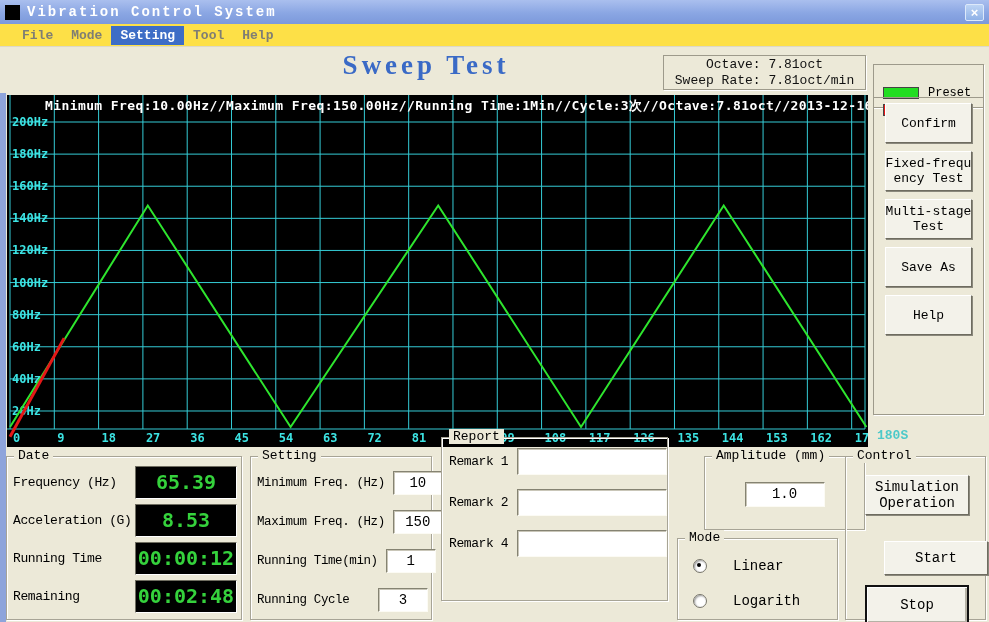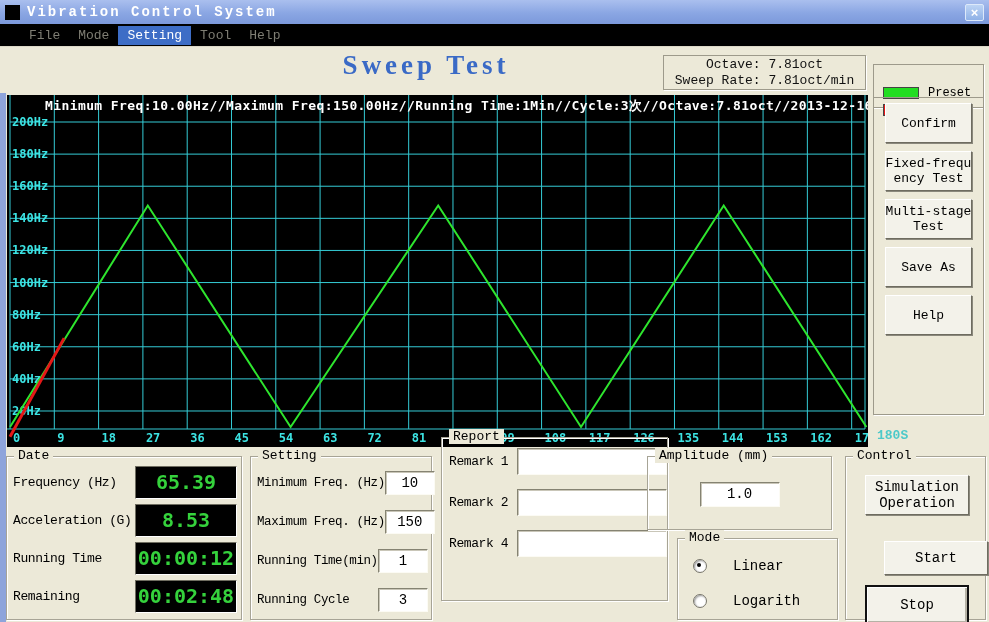--- a/index.html
+++ b/index.html
@@ -11,22 +11,22 @@
     background:linear-gradient(180deg,#AABFEE 0%,#8AA6E3 55%,#7C99DB 100%);
     display:flex;align-items:center;padding:0 5px;}
   .title-icon{width:15px;height:15px;background:#000;margin-right:7px;flex:0 0 auto;}
   .title-text{color:#fff;font-weight:bold;font-size:14px;letter-spacing:2px;}
   .close-btn{margin-left:auto;width:19px;height:17px;
     background:linear-gradient(180deg,#BDD4F4,#8FB1E6);
     border:1px solid #DDE9FA;border-radius:2px;color:#fff;font-size:13px;line-height:15px;
     text-align:center;font-weight:bold;padding:0;cursor:default;}
 
   
-  .menubar{position:absolute;left:0;top:24px;right:0;height:22px;background:#000000;
-    display:flex;align-items:center;padding-left:20px;border-bottom:1px solid #DCD8C8;}
+  .menubar{position:absolute;left:0;top:24px;right:0;height:22px;background:#fde047;
+    display:flex;align-items:center;padding-left:13px;border-bottom:1px solid #DCD8C8;font-weight:bold;}
   .menu-item{padding:2px 9px;font-size:13px;color:#7F7E74;}
   .menu-item.active{background:#3D6DC6;color:#fff;}
 
   
   .sweep-title{position:absolute;left:300px;top:50px;width:252px;text-align:center;
     font-family:"Liberation Serif","DejaVu Serif",serif;font-size:27px;font-weight:bold;
     color:#3A6AC6;letter-spacing:4px;}
   .octave-box{position:absolute;left:663px;top:55px;width:201px;height:33px;
     border:1px solid #9D9A8B;box-shadow:1px 1px 0 #fff;display:flex;flex-direction:column;
     justify-content:center;text-align:center;font-size:13px;line-height:16px;color:#111;}
@@ -60,21 +60,21 @@
   .plabel{font-size:13px;letter-spacing:-.4px;white-space:nowrap;}
   .drow{display:flex;align-items:center;height:38px;padding-left:6px;}
   .drow .plabel{flex:1;}
   .lcd{width:100px;height:31px;margin-right:4px;background:#000;color:#35D23C;
     font:bold 20px "DejaVu Sans Mono",monospace;text-align:center;line-height:31px;
     border:1px solid;border-color:#6F6D60 #FFF #FFF #6F6D60;letter-spacing:0px;flex:0 0 auto;}
   .srow{display:flex;align-items:center;height:39px;padding-left:6px;}
   .srow .plabel{flex:1;font-size:12.5px;}
   .input-box{background:#fff;border:1px solid;border-color:#858372 #FCFBF4 #FCFBF4 #858372;
     box-shadow:inset 1px 1px 0 #C9C6B8;font-size:14px;text-align:center;flex:0 0 auto;}
-  .input-box.small{width:48px;height:22px;line-height:22px;margin-right:3px;}
+  .input-box.small{width:48px;height:22px;line-height:22px;margin-right:3px;margin-left:8px;}
   .rrow{display:flex;align-items:center;height:41px;padding-left:7px;}
   .rrow .plabel{width:66px;flex:0 0 auto;}
   .input-box.wide{width:144px;height:25px;line-height:25px;margin-left:2px;text-align:left;padding-left:4px;}
   .input-box.amp{width:78px;height:23px;line-height:23px;margin:25px auto 0;display:block;}
 
   
   .mrow{display:flex;align-items:center;margin:19px 0 0 15px;}
   .radio{width:12px;height:12px;border-radius:50%;background:#fff;border:1px solid #77756A;
     box-shadow:inset 1px 1px 2px #999;position:relative;flex:0 0 auto;}
   .radio.checked::after{content:"";position:absolute;left:3px;top:3px;width:4px;height:4px;
@@ -275,21 +275,21 @@
           <span class="plabel">Remark 2</span>
           <div class="input-box wide"></div>
         </div>
         <div class="rrow">
           <span class="plabel">Remark 4</span>
           <div class="input-box wide"></div>
         </div>
       </div>
   </div>
 
-  <div class="panel" style="left:647px;top:456px;width:185px;height:74px;">
+  <div class="panel" style="left:704px;top:456px;width:161px;height:74px;">
     <span class="panel-title">Amplitude (mm)</span>
     <div class="input-box amp">1.0</div>
   </div>
 
   <div class="panel" style="left:677px;top:538px;width:161px;height:82px;">
     <span class="panel-title">Mode</span>
     <div>
         <div class="mrow">
           <span class="radio checked"></span>
           <span class="mlabel">Linear</span>

